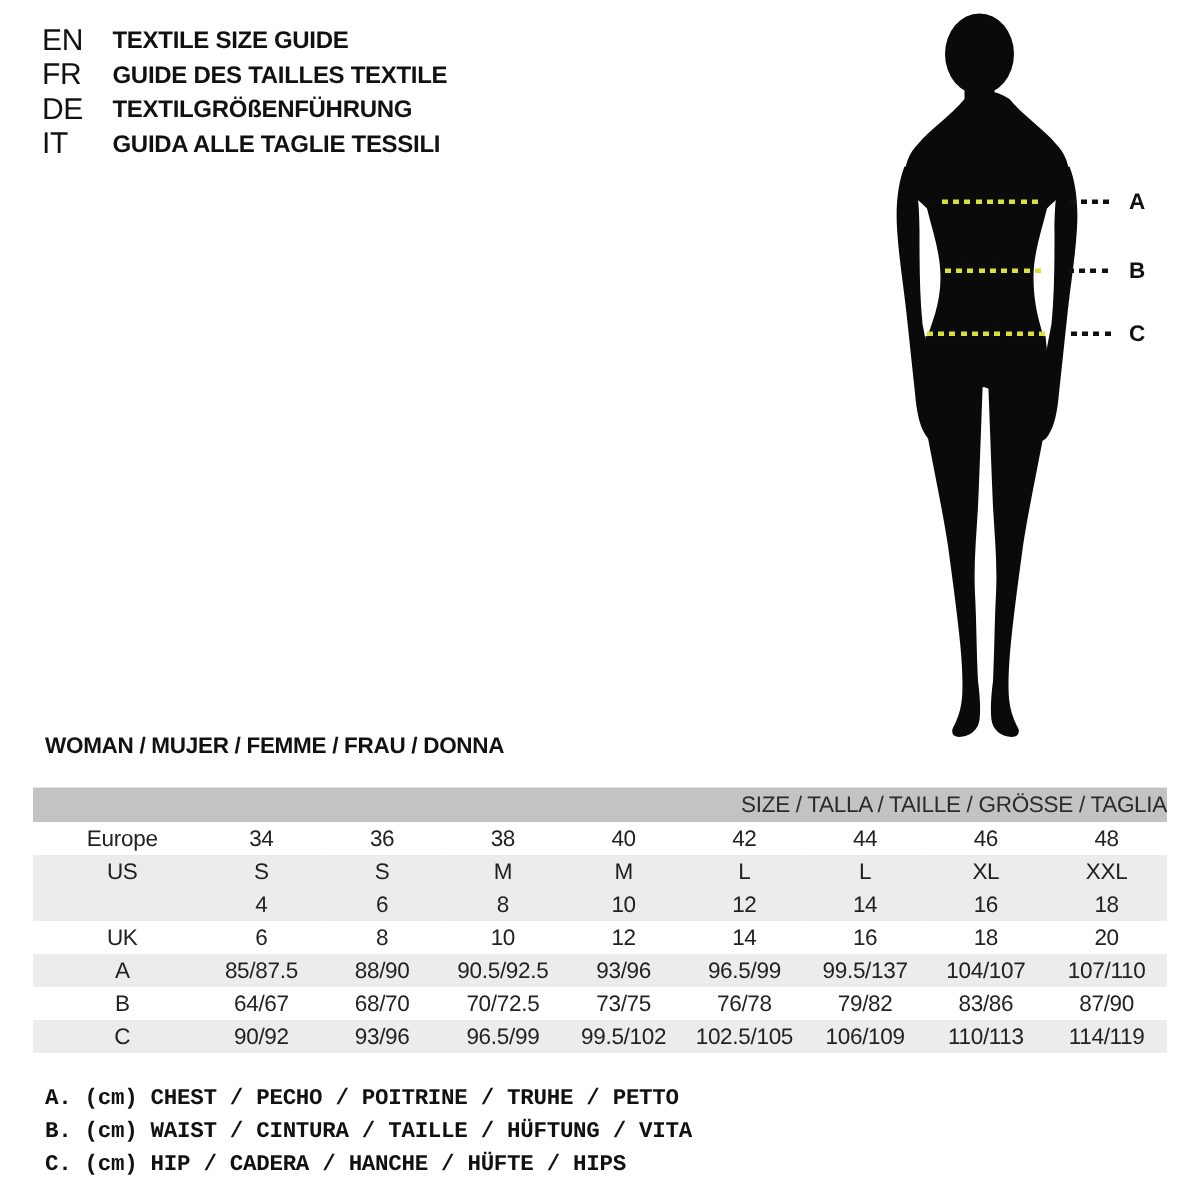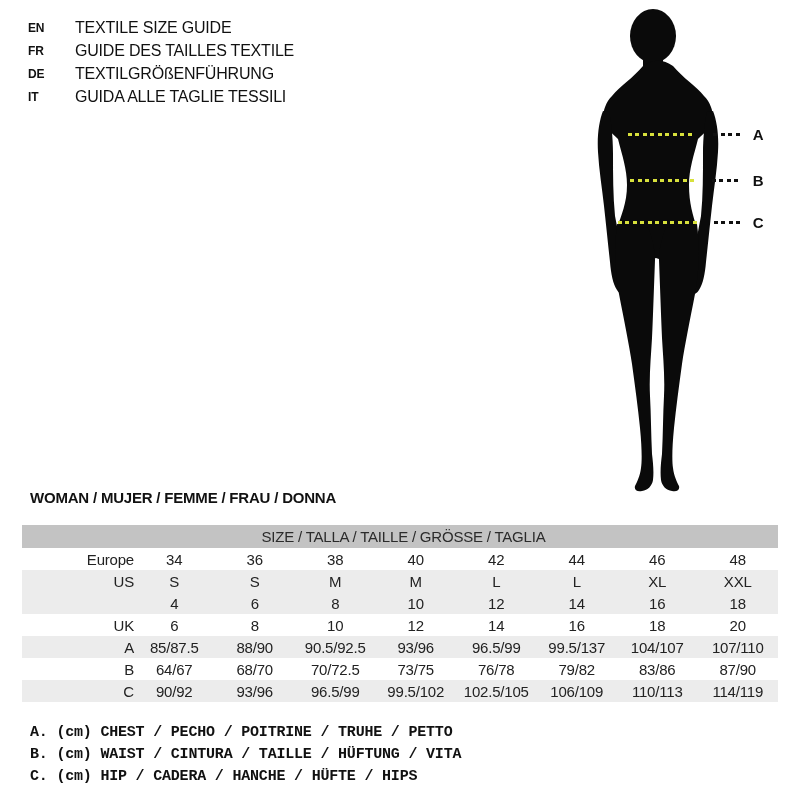--- a/index.html
+++ b/index.html
@@ -5,47 +5,47 @@
   html,body { margin:0; padding:0; background:#fff; }
   .canvas {
     position:relative; width:800px; height:800px; background:#fff;
     font-family:"Liberation Sans", sans-serif; color:#111; overflow:hidden;
     letter-spacing:-0.2px;
   }
 
   
   .lang-block { position:absolute; left:28px; top:16px; }
   .lang-row { display:flex; height:23px; align-items:center; }
-  .lang-code { width:47px; font-weight:700; font-size:12px; }
-  .lang-label { font-weight:400; font-size:16px; white-space:nowrap; }
+  .lang-code { width:47px; font-weight:400; font-size:20px; }
+  .lang-label { font-weight:700; font-size:16px; white-space:nowrap; }
 
   
   .figure { position:absolute; left:0; top:0; width:800px; height:500px; }
   .figure svg { position:absolute; left:588px; top:6px; }
   .mline { position:absolute; height:3px; }
   .mline.on-body   { background:repeating-linear-gradient(90deg, var(--dash) 0 4px, transparent 4px 7.5px); }
   .mline.to-label  { background:repeating-linear-gradient(90deg, #101010 0 4px, transparent 4px 7.5px); }
   .mlabel { position:absolute; width:18px; text-align:center; font-weight:700; font-size:15px; color:#101010; }
 
   
   .section-title { position:absolute; left:30px; top:489px; font-weight:700; font-size:15px; white-space:nowrap;text-align:right; }
 
   
   table.size-table {
     position:absolute; left:22px; top:525px; width:756px;
     border-collapse:collapse; table-layout:fixed;
     font-size:15px; color:#222;
   }
   table.size-table col.lbl { width:112px; }
   table.size-table th {
-    background:var(--header-bg); text-align:center; font-weight:400;
+    background:var(--header-bg); text-align:right; font-weight:400;
     padding:0 0 0 7px; height:23px; color:#2b2b2b; font-size:15px;
   }
   table.size-table td { padding:0; height:22px; text-align:center; vertical-align:middle; }
-  table.size-table td.rowlabel { text-align:right; padding-left:7px; }
+  table.size-table td.rowlabel { text-align:center; padding-left:7px; }
   table.size-table tr.shade { background:var(--stripe-bg); }
 
   
   .legend { position:absolute; left:30px; top:722px; }
   .legend-line { font-weight:700; font-size:15px; line-height:22px; white-space:nowrap;font-family:Liberation Mono, monospace; }
 </style>
 </head>
 <body>
 
 <div class="canvas">

